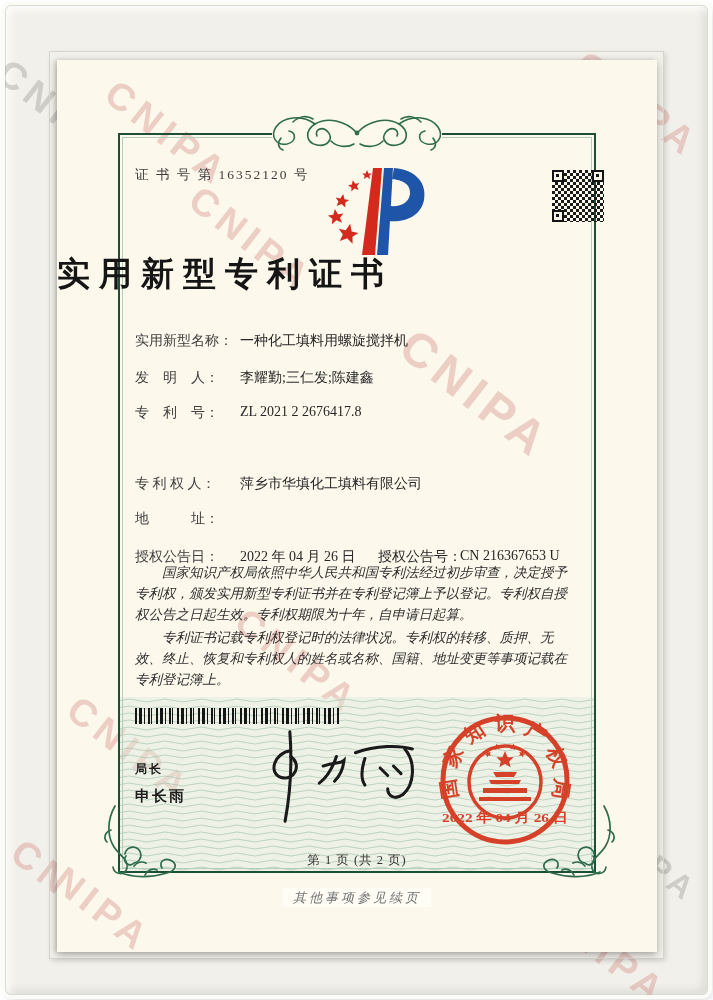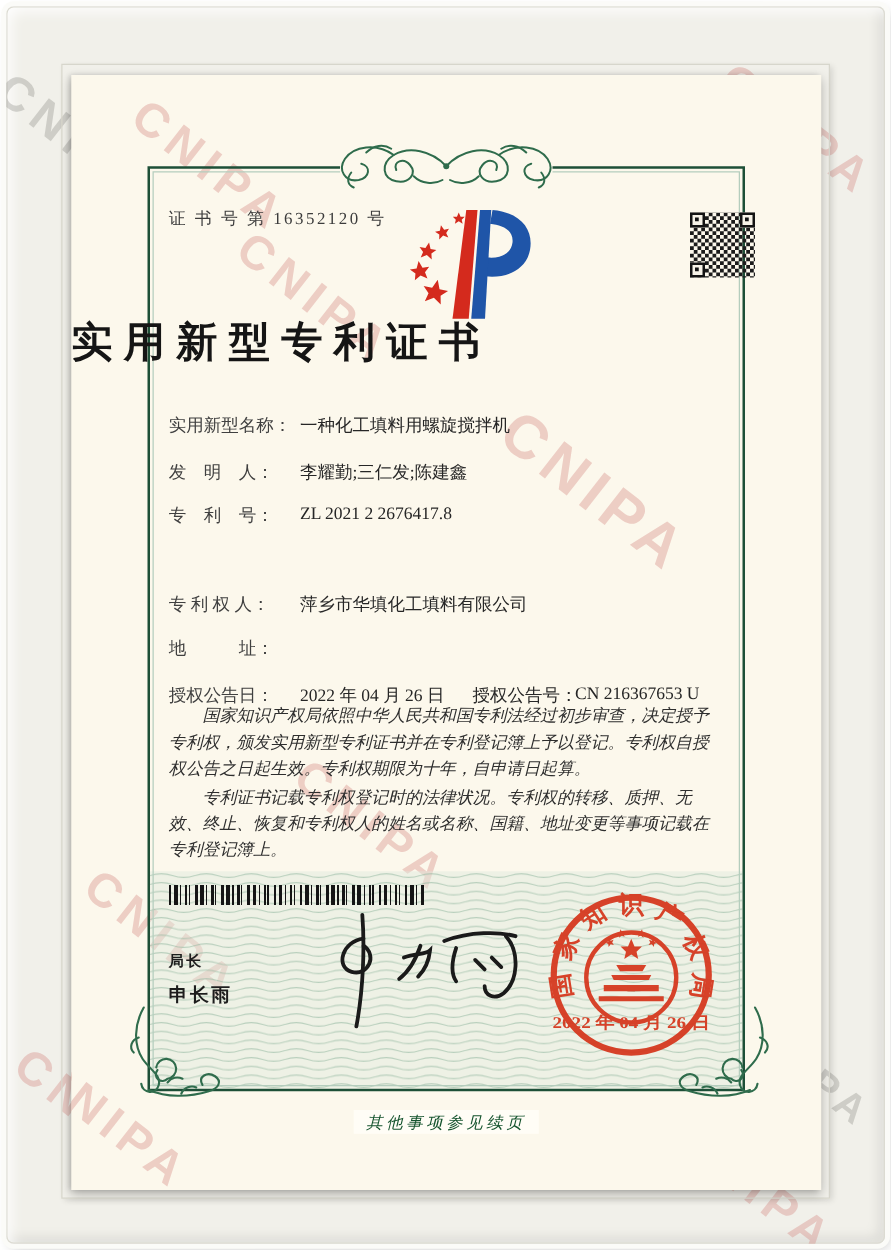--- a/index.html
+++ b/index.html
@@ -77,21 +77,21 @@
                  font-size:12px;font-weight:600;color:#1d1d1d;letter-spacing:2px;}
   .officer-name{position:absolute;left:78px;top:727px;font-family:"Liberation Sans","DejaVu Sans",sans-serif;
                 font-size:15px;font-weight:600;color:#1d1d1d;letter-spacing:2px;}
 
   .signature{position:absolute;left:192px;top:664px;}
   .seal{position:absolute;left:368px;top:640px;}
 
   .page-note{position:absolute;left:0;top:792px;width:600px;text-align:center;
              font-size:12.5px;letter-spacing:1px;color:#333;}
   .cont-note{position:absolute;left:0;top:829px;width:600px;text-align:center;
-             font-size:13px;letter-spacing:3px;color:#14532d;font-style:italic;
+             font-size:13px;letter-spacing:3px;color:#737373;font-style:italic;
              }
   .cont-note span{background:#fffdf6;padding:2px 10px;}
 </style>
 </head>
 <body>
 
 <svg width="0" height="0" style="position:absolute" aria-hidden="true">
   <defs>
     <path id="star-shape" d="M0,-10 L2.9,-3.1 L9.5,-3.1 L4.7,1.6 L6.2,8.1 L0,4.1 L-6.2,8.1 L-4.7,1.6 L-9.5,-3.1 L-2.9,-3.1 Z"></path>
     <g id="orn-half" fill="none" stroke="#2f6c4c" stroke-width="1.6" stroke-linecap="round">
@@ -252,19 +252,20 @@
             <path d="M-12,-10 h24 l-3,5 h-18 Z"></path>
             <path d="M-16,-2 h32 l-2,4 h-28 Z"></path>
             <path d="M-22,6 h44 v5 h-44 Z"></path>
             <path d="M-26,15 h52 v4 h-52 Z"></path>
             <rect x="-3" y="8" width="6" height="3"></rect>
           </g>
           <text x="80" y="122" font-size="13" font-weight="bold" text-anchor="middle" textLength="126" lengthAdjust="spacingAndGlyphs">2022 年 04 月 26 日</text>
         </g>
       </svg>
 
+      <div class="page-note">第 1 页 (共 2 页)</div>
       <div class="cont-note">
         <span>其他事项参见续页</span>
       </div>
 
     </div>
   </div>
 </div>
 
 </body></html>

